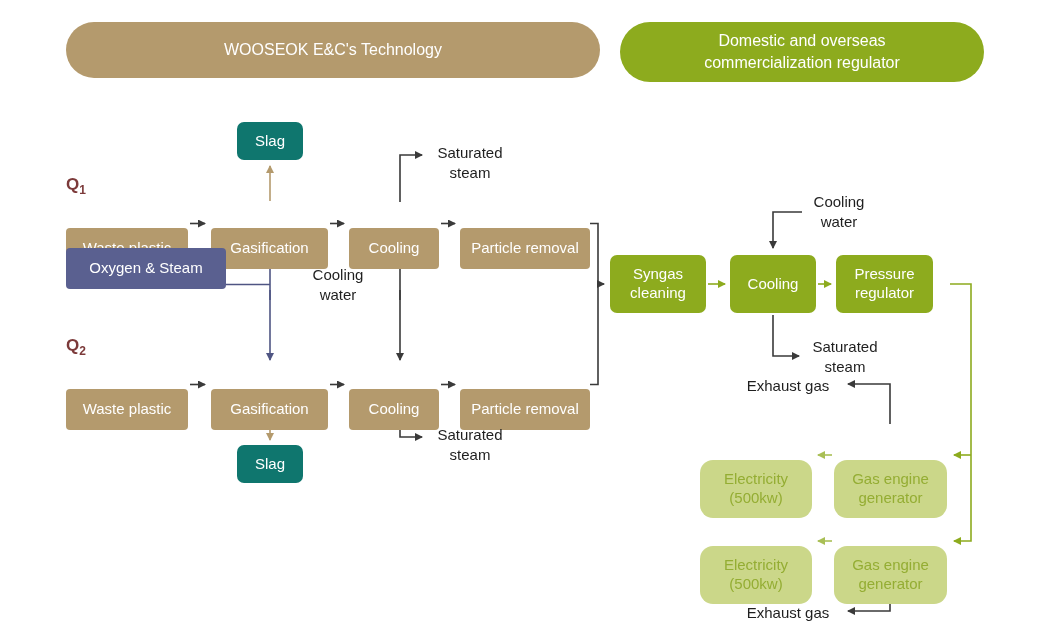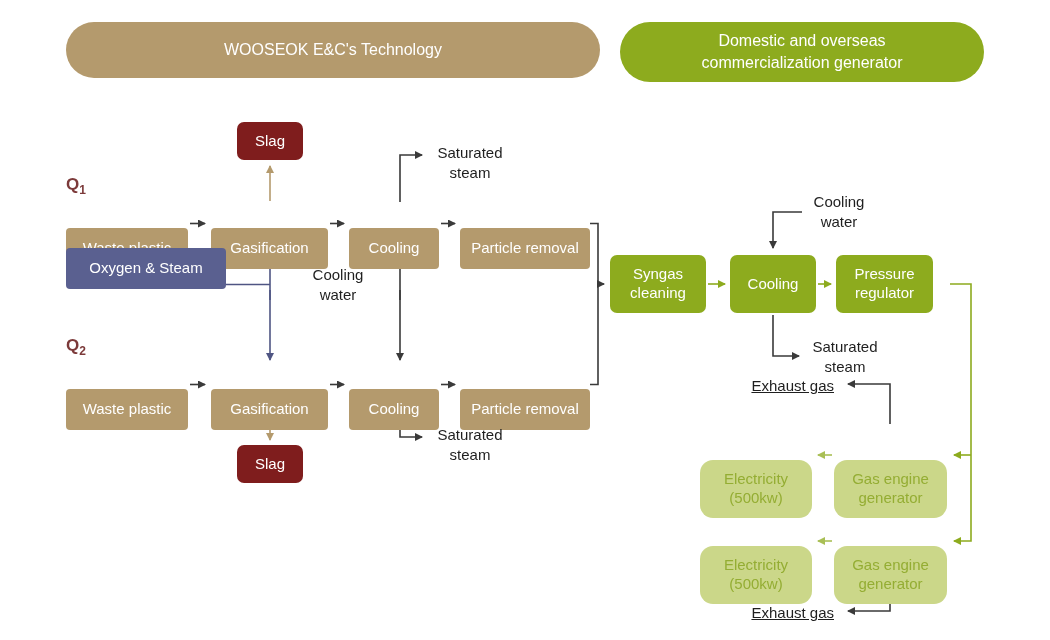--- a/index.html
+++ b/index.html
@@ -15,44 +15,44 @@
   }
   .pill-tan   { background:#b49a6d; }
   .pill-green { background:#8dab1e; }
   .pill .inner { max-width:280px; }
   .node {
     position:absolute; display:flex; align-items:center; justify-content:center;
     text-align:center; color:#ffffff; font-size:15px; line-height:1.25; border-radius:4px;
     padding:2px 4px;
   }
   .tan   { background:#b49a6d;margin-top:25px; }
-  .dark  { background:#7f1d1d; border-radius:7px; }
+  .dark  { background:#0f766e; border-radius:7px; }
   .blue  { background:#5a6090; border-radius:4px; }
   .green { background:#8dab1e; border-radius:7px; }
   .lightgreen { background:#cbd789; color:#94ad33; border-radius:13px;margin-top:34px; }
   .annot {
     position:absolute; color:#1f1f1f; font-size:15px; text-align:center; line-height:1.3;
   }
-  .annot.right-align { text-align:right; white-space:nowrap;text-decoration:underline; }
+  .annot.right-align { white-space:nowrap; }
   .qlabel {
     position:absolute; color:#7c3a3a; font-weight:bold; font-size:17px; line-height:1;text-align:center;
   }
   .qlabel sub { font-size:12px; }
   svg.arrows { position:absolute; left:0; top:0; pointer-events:none; }
 </style>
 </head>
 <body>
 
 <div class="stage">
 
   <div class="pill pill-tan" style="left:66px;top:22px;width:534px;height:56px">
     <span class="inner">WOOSEOK E&amp;C's Technology</span>
   </div>
   <div class="pill pill-green" style="left:620px;top:22px;width:364px;height:60px">
-    <span class="inner">Domestic and overseas commercialization generator</span>
+    <span class="inner">Domestic and overseas commercialization regulator</span>
   </div>
 
   <svg class="arrows" width="1050" height="640" viewBox="0 0 1050 640">
     <defs>
       <marker id="ah-dark" markerUnits="userSpaceOnUse" markerWidth="9" markerHeight="9" refX="7" refY="4" orient="auto">
         <path d="M0,0 L8,4 L0,8 Z" fill="#3a3a3a"></path>
       </marker>
       <marker id="ah-navy" markerUnits="userSpaceOnUse" markerWidth="9" markerHeight="9" refX="7" refY="4" orient="auto">
         <path d="M0,0 L8,4 L0,8 Z" fill="#4f5583"></path>
       </marker>

